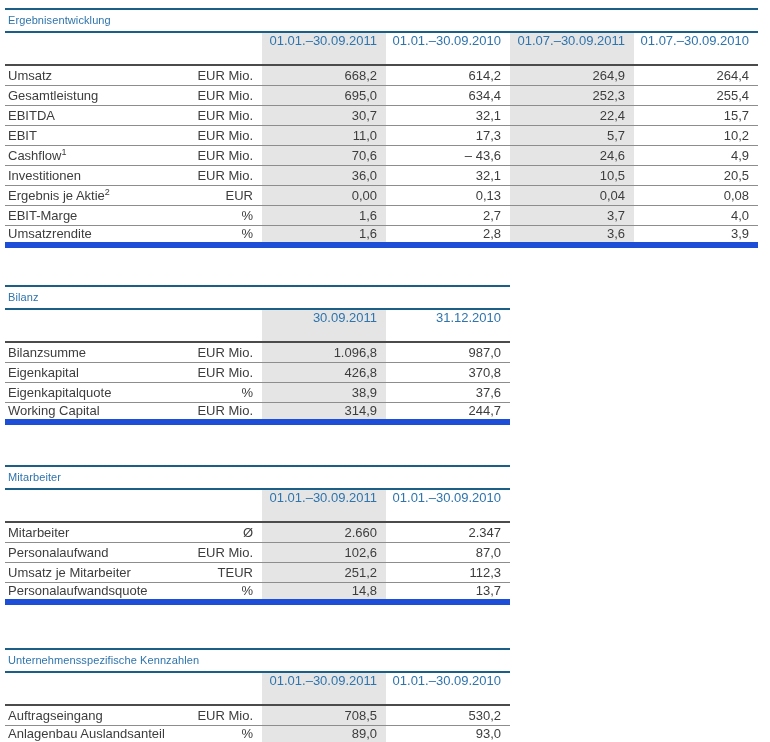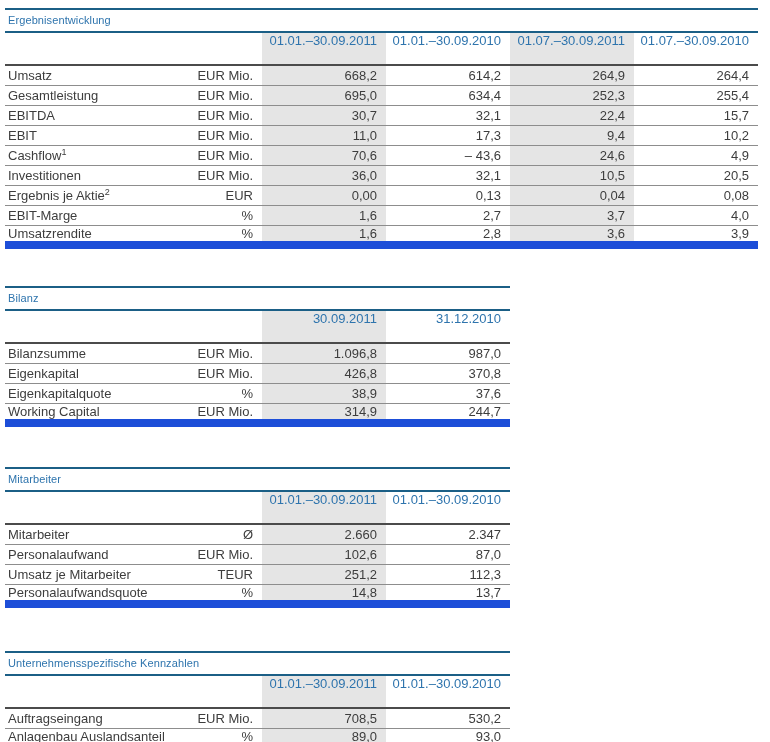--- a/index.html
+++ b/index.html
@@ -43,21 +43,21 @@
   }
   thead th.label { width:182px; }
   thead th.unit  { width:75px; }
 
   tbody td {
     height:20px;
     font-size:13px;
     border-bottom:1px solid #8d8d8d;
     padding:0 9px 0 0;
   }
-  tbody tr:last-child td { border-bottom:8px solid #1d4ed8; }
+  tbody tr:last-child td { border-bottom:6px solid #1d4ed8; }
 
   td.label { text-align:left; padding-left:3px; padding-right:2px; }
   td.unit  { text-align:right; }
   td.val, th.val { text-align:right; }
   .shaded { background:#e5e5e5; }
 
   sup { font-size:9px; line-height:0; vertical-align:super; }
 
   .footnotes { margin-top:5px; width:600px; }
   .footnote {
@@ -110,21 +110,21 @@
             <td class="val shaded">30,7</td>
             <td class="val">32,1</td>
             <td class="val shaded">22,4</td>
             <td class="val">15,7</td>
           </tr>
           <tr>
             <td class="label">EBIT</td>
             <td class="unit">EUR Mio.</td>
             <td class="val shaded">11,0</td>
             <td class="val">17,3</td>
-            <td class="val shaded">9,4</td>
+            <td class="val shaded">5,7</td>
             <td class="val">10,2</td>
           </tr>
           <tr>
             <td class="label">Cashflow<sup>1</sup></td>
             <td class="unit">EUR Mio.</td>
             <td class="val shaded">70,6</td>
             <td class="val">– 43,6</td>
             <td class="val shaded">24,6</td>
             <td class="val">4,9</td>
           </tr>

